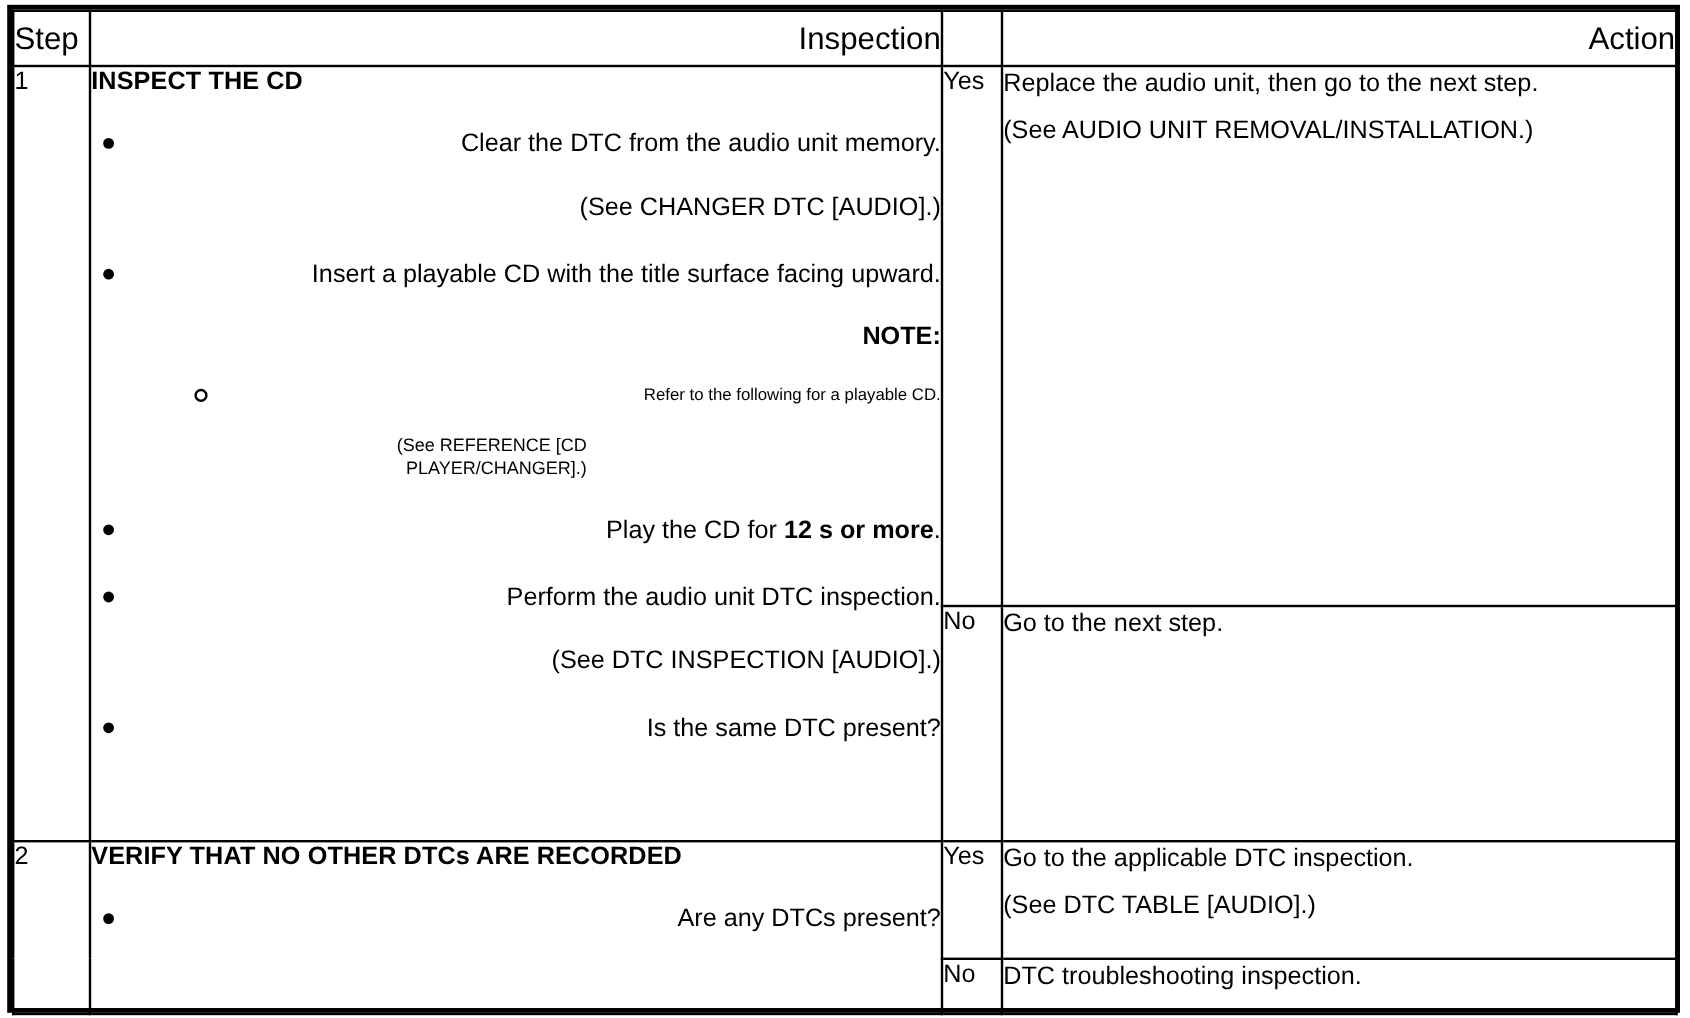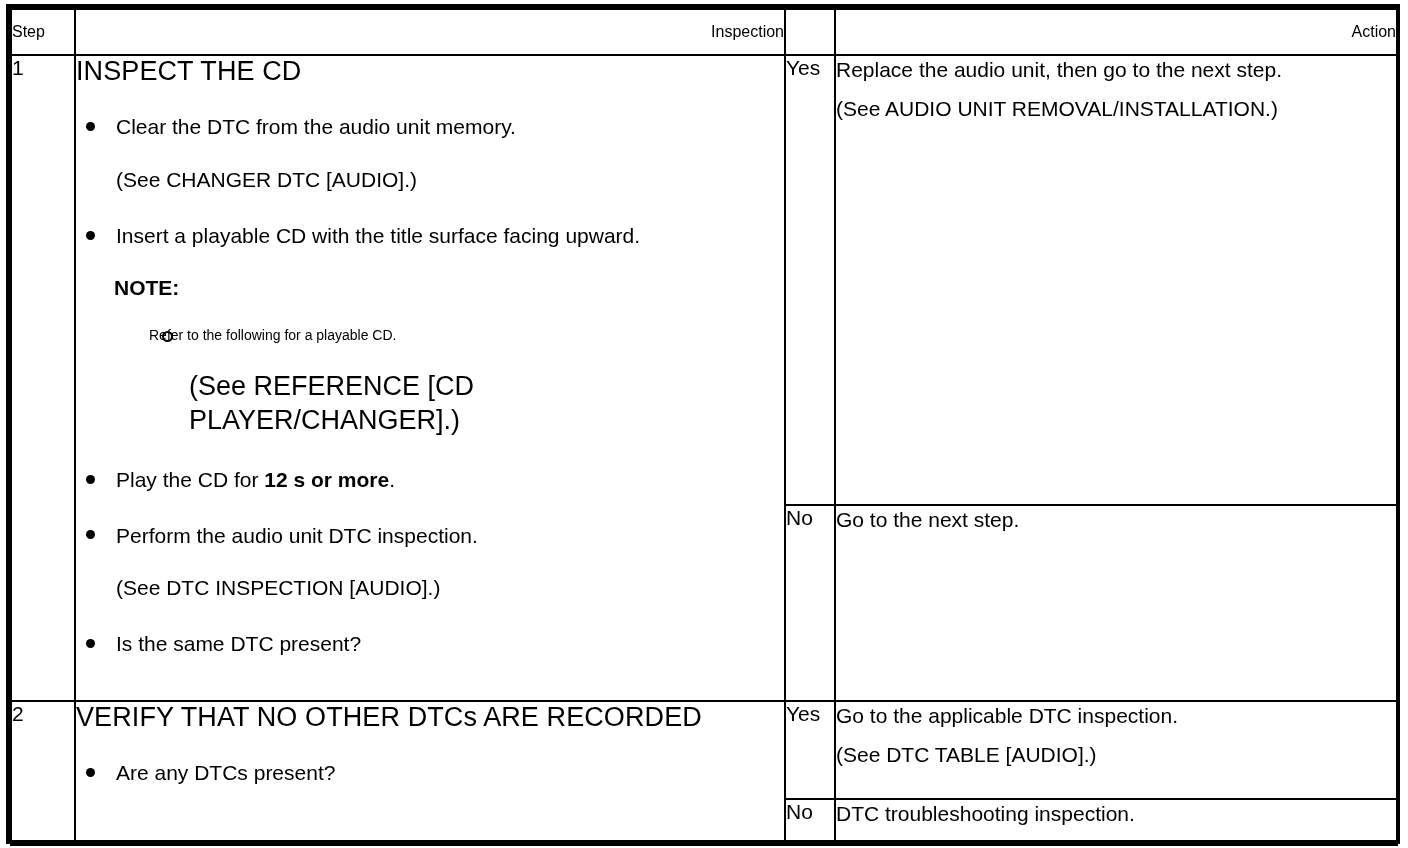--- a/index.html
+++ b/index.html
@@ -43,21 +43,21 @@
 
   
   col.c-step     { width: 64px; }
   col.c-insp     { width: 710px; }
   col.c-yesno    { width: 50px; }
   col.c-action   { width: 562px; }
 
   
   .hdr-cell {
     height: 44px;
-    font-size: 16px;
+    font-size: 26px;
     font-weight: bold;
     line-height: 44px;
   }
   .hdr-step {
     text-align: left;
     padding-left: 7px;
   }
   .hdr-center {
     text-align: right;
   }
@@ -79,30 +79,31 @@
     line-height: 1.30;
   }
   .action-line { margin: 0 0 0 0; }
   .action-gap  { margin-top: 12px; }
 
   
   .insp {
     padding: 9px 6px 8px 10px;
   }
   .insp-title {
-    font-size: 27px;
-    font-weight: normal;
+    font-size: 21px;
+    font-weight: bold;
     letter-spacing: 0.1px;
     margin: 0 0 0 0;
     white-space: nowrap;
   }
   .blist {
     list-style: none;
     margin: 0;
     padding: 0;
+    text-align: right;
   }
   .bitem {
     position: relative;
     font-size: 21px;
     line-height: 1.28;
     padding-left: 40px;
     margin-top: 29px;
   }
   .bitem.first { margin-top: 27px; }
   .bitem .dot {
@@ -137,21 +138,21 @@
     position: absolute;
     left: 86px;
     top: 0.34em;
     width: 7px;
     height: 7px;
     border: 2px solid #000;
     border-radius: 50%;
     box-sizing: content-box;
   }
   .note-ref {
-    font-size: 27px;
+    font-size: 15px;
     line-height: 1.28;
     margin-top: 24px;
     padding-left: 113px;
     max-width: 300px;
   }
   b.bold { font-weight: bold; }
 
   
   tr.r-head  { height: 44px; }
   tr.r1-yes  { height: 450px; }

